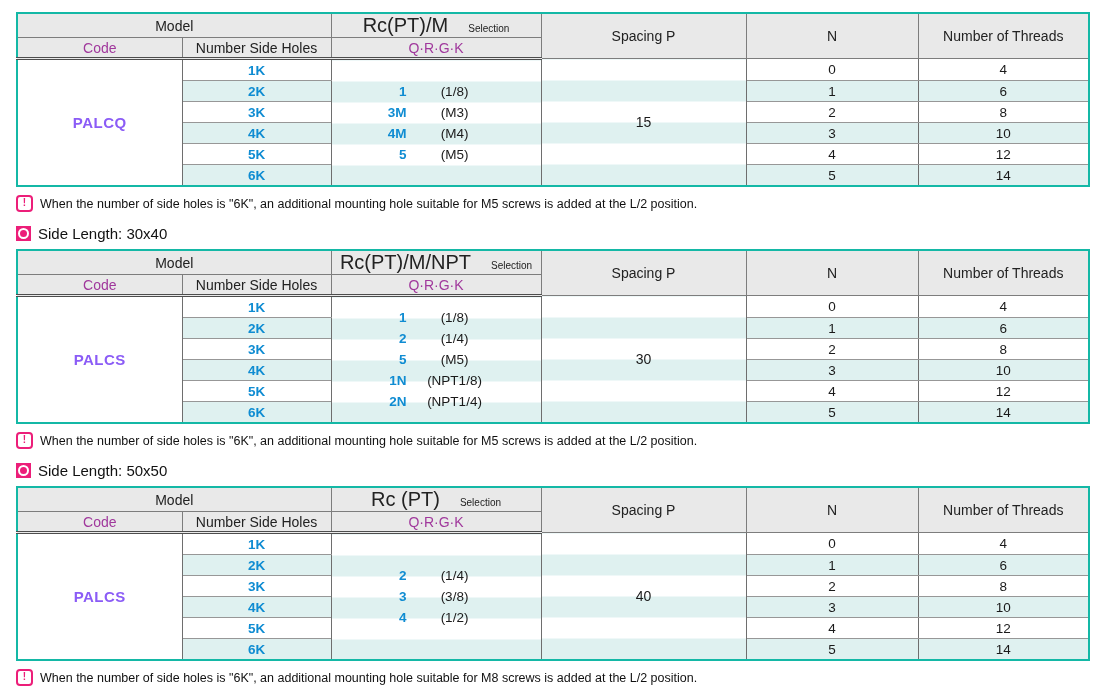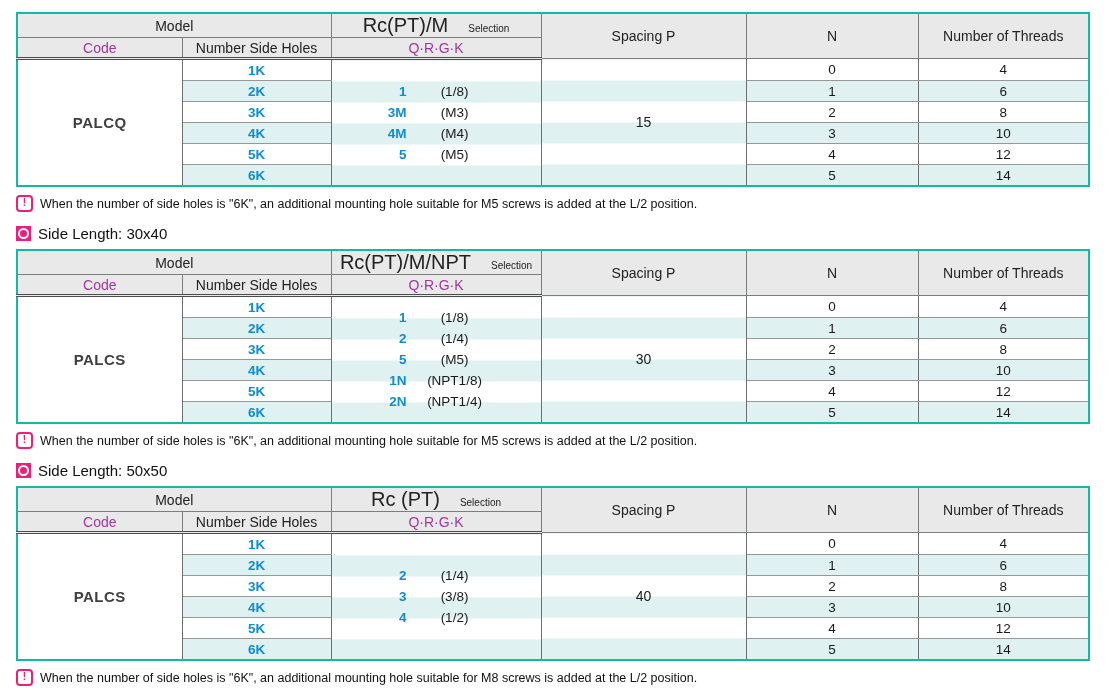--- a/index.html
+++ b/index.html
@@ -50,21 +50,21 @@
 
   tbody td{
     border-left:1px solid #6e6e6e;border-right:1px solid #6e6e6e;
     border-top:1px solid #979797;border-bottom:1px solid #979797;
     text-align:center;vertical-align:middle;
     font-size:13.5px;color:#1a1a1a;
     height:20px;padding:0;background:#fff;
   }
   tbody tr:nth-child(even) td.row-cell{background:#dff1f0;}
   td.hole-cell{color:#0f8cd2;font-weight:bold;font-size:13.5px;text-align:center;}
-  td.code-cell{color:#404040;font-weight:bold;font-size:15px;letter-spacing:.5px;background:#fff;}
+  td.code-cell{color:#8b5cf6;font-weight:bold;font-size:15px;letter-spacing:.5px;background:#fff;}
   td.striped{
     background:repeating-linear-gradient(to bottom,#ffffff 0 21px,#dff1f0 21px 42px);
   }
   td.spacing-cell{font-size:14px;}
 
   .sel-lines{display:flex;flex-direction:column;justify-content:center;}
   .sel-line{display:flex;justify-content:center;line-height:21px;height:21px;font-size:13.5px;}
   .sel-code{color:#0f8cd2;font-weight:bold;width:28px;text-align:right;margin-right:9px;}
   .sel-size{width:78px;text-align:center;color:#1a1a1a;}
 

